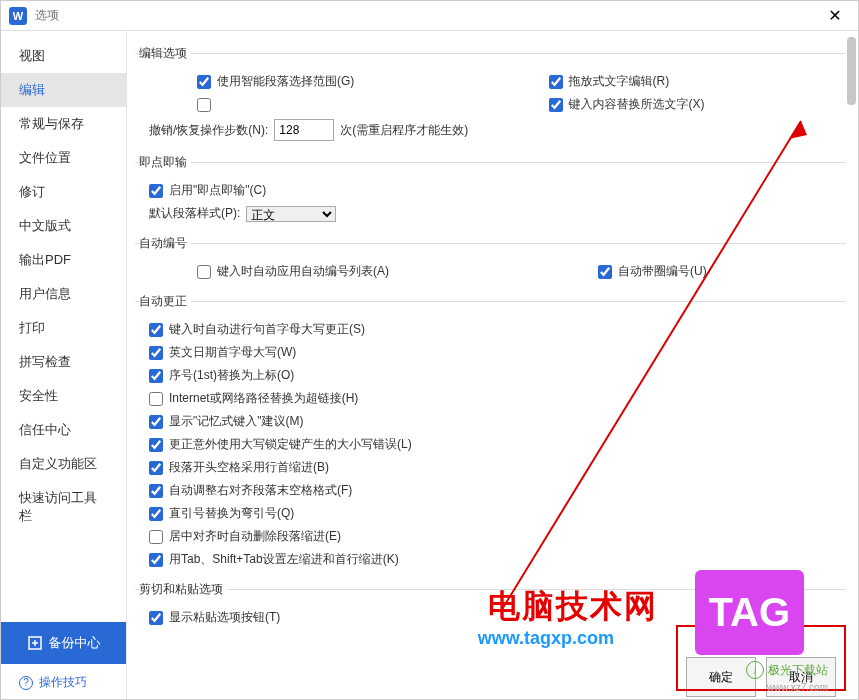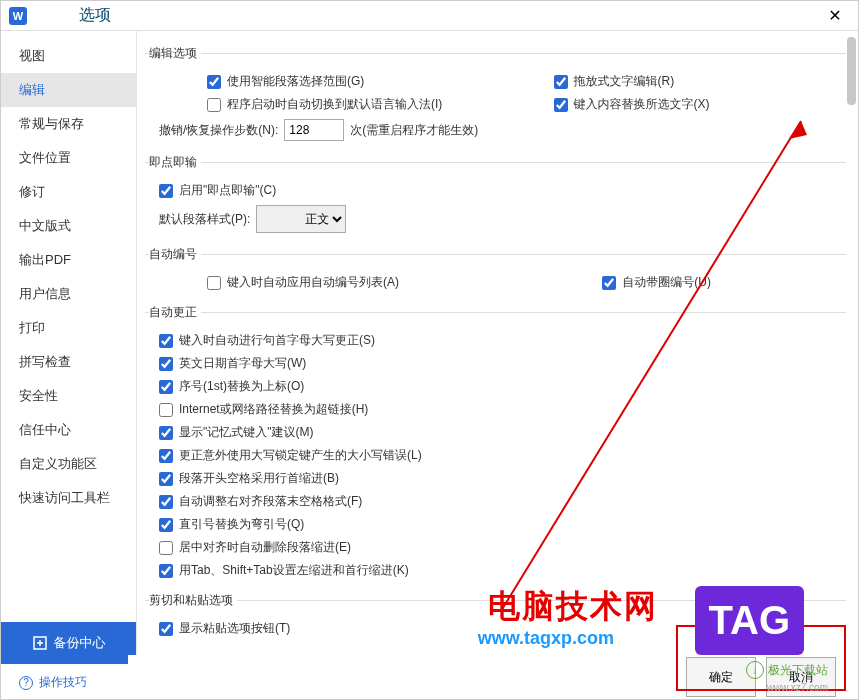--- a/index.html
+++ b/index.html
@@ -1,46 +1,46 @@
 <!DOCTYPE html>
 <html><head>
 <meta charset="utf-8">
 <style>
 * { box-sizing: border-box; margin: 0; padding: 0; font-family: "Microsoft YaHei", Arial, sans-serif; }
 body { background: #fff; width: 859px; height: 700px; overflow: hidden; position: relative; border: 1px solid #ccc; }
 .titlebar { height: 30px; background: #fff; display: flex; align-items: center; padding: 0 8px; border-bottom: 1px solid #e0e0e0; }
 .app-icon { width: 18px; height: 18px; background: #2969d6; border-radius: 3px; display: flex; align-items: center; justify-content: center; color: #fff; font-size: 11px; font-weight: bold; margin-right: 8px; }
-.title { font-size: 16px; color: #0c4a6e; flex: 1; margin-left: 44px; }
+.title { font-size: 12px; color: #737373; flex: 1; }
 .close-btn { width: 30px; height: 30px; display: flex; align-items: center; justify-content: center; cursor: pointer; font-size: 16px; }
 .main { display: flex; height: calc(700px - 30px); }
-.sidebar { width: 136px; background: #fff; border-right: 1px solid #e5e5e5; display: flex; flex-direction: column; }
+.sidebar { width: 126px; background: #fff; border-right: 1px solid #e5e5e5; display: flex; flex-direction: column; }
 .nav-list { flex: 1; padding-top: 8px; }
 .nav-item { padding: 8px 18px; font-size: 13px; color: #333; cursor: pointer; }
 .nav-item.active { background: #e5e5e5; color: #2969d6; }
 .backup-btn { background: #2969d6; color: #fff; padding: 12px; text-align: left; font-size: 13px; cursor: pointer; display: flex; align-items: center; justify-content: center; gap: 6px; }
 .help-row { padding: 10px 18px; font-size: 12px; color: #2969d6; display: flex; align-items: center; gap: 6px; cursor: pointer; }
 .content { flex: 1; overflow-y: auto; padding: 8px 12px 50px 8px; position: relative; }
 .scrollbar { position: absolute; right: 2px; top: 6px; width: 9px; height: 68px; background: #c7c7c7; border-radius: 4px; }
 fieldset { border: 1px solid #ddd; border-left: none; border-right: none; border-bottom: none; margin: 6px 0 10px 0; padding: 8px 0 0 0; }
 legend { font-size: 12px; color: #333; padding: 0 4px 0 0; margin-left: 4px; }
 .row { display: flex; align-items: center; padding: 3px 0 3px 14px; font-size: 12px; color: #333; gap: 6px; }
 .row-split { display: flex; }
 .col { flex: 1; padding-left: 48px; }
 label.chk { display: flex; align-items: center; gap: 6px; font-size: 12px; cursor: pointer; }
 input[type=checkbox] { width: 14px; height: 14px; accent-color: #2969d6; cursor: pointer; }
 input[type=number] { width: 60px; height: 22px; font-size: 12px; padding: 0 4px; border: 1px solid #aaa; }
-select { height: 28px; font-size: 12px; border: 1px solid #aaa; min-width: 90px; padding-left: 44px; }
+select { height: 16px; font-size: 12px; border: 1px solid #aaa; min-width: 90px; }
 .footer { position: absolute; bottom: 0; right: 0; height: 44px; width: 730px; display: flex; align-items: center; justify-content: flex-end; gap: 10px; padding-right: 22px; background: #fff; }
 .btn { min-width: 70px; height: 40px; font-size: 12px; border: 1px solid #aaa; background: #f5f5f5; cursor: pointer; }
 .highlight-box { position: absolute; border: 2px solid #d00; pointer-events: none; }
 .arrow-svg { position: absolute; pointer-events: none; }
 .watermark { position: absolute; pointer-events: none; font-weight: bold; }
 .wm1 { color: #e60000; font-size: 32px; right: 200px; bottom: 70px; letter-spacing: 2px; }
 .wm2 { color: #1a99ff; font-size: 18px; right: 244px; bottom: 50px; }
-.tag-badge { position: absolute; right: 54px; bottom: 44px; background: #6d28d9; color: #fff; font-size: 40px; font-weight: bold; padding: 12px 14px; border-radius: 6px; }
+.tag-badge { position: absolute; right: 54px; bottom: 44px; background: #d946ef; color: #fff; font-size: 40px; font-weight: bold; padding: 20px 14px; border-radius: 6px; }
 .dl-badge { position: absolute; right: 30px; bottom: 20px; font-size: 12px; color: #5faa3a; display:flex; align-items:center; gap:4px;}
 .dl-icon { width:18px; height:18px; border:1px solid #5faa3a; border-radius:50%; display:inline-flex; align-items:center; justify-content:center; color:#5faa3a; font-size:10px;}
 .dl-sub { position:absolute; right:30px; bottom:6px; font-size:10px; color:#aaa;}
 .help-icon { width: 14px; height: 14px; border: 1px solid #2969d6; border-radius: 50%; display: inline-flex; align-items: center; justify-content: center; font-size: 10px; color: #2969d6; }
 .backup-icon { width: 16px; height: 16px; }
 </style>
 </head>
 <body>
 
 <div class="titlebar">
@@ -96,21 +96,20 @@
             <label class="chk">
               <input type="checkbox" checked="" style="">
               <span>拖放式文字编辑(R)</span>
             </label>
           </div>
       </div>
       <div class="row row-split">
         <div class="col">
             <label class="chk">
               <input type="checkbox" style="">
-              <span>程序启动时自动切换到默认语言输入法(I)</span>
             </label>
           </div>
         <div class="col">
             <label class="chk">
               <input type="checkbox" checked="" style="">
               <span>键入内容替换所选文字(X)</span>
             </label>
           </div>
       </div>
       <div class="row">

